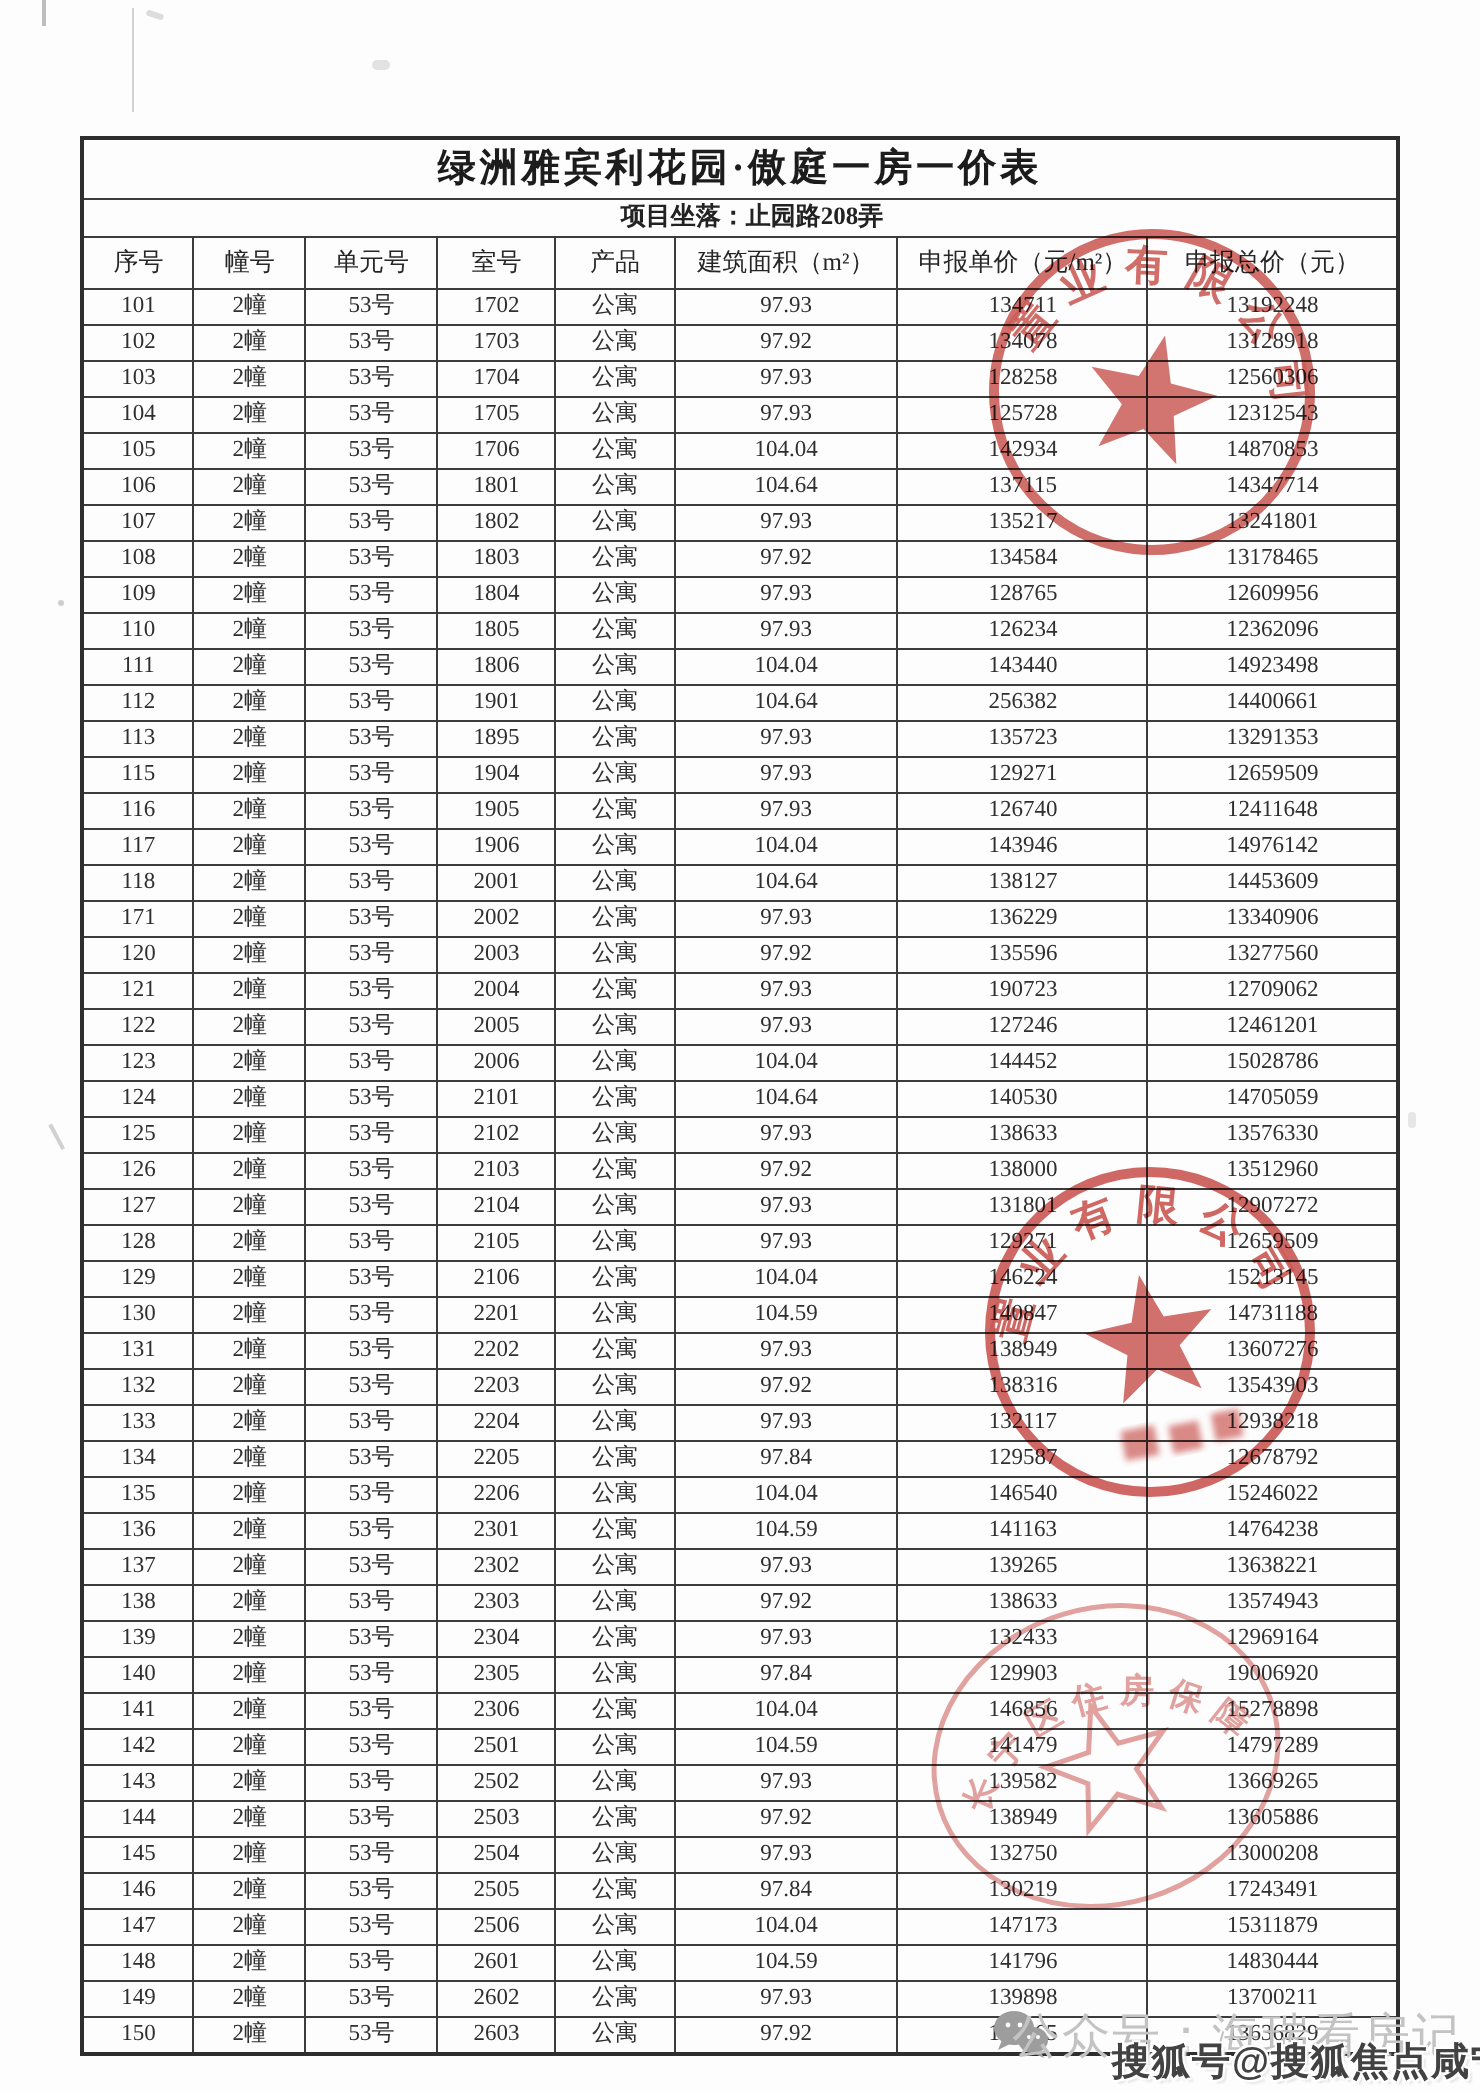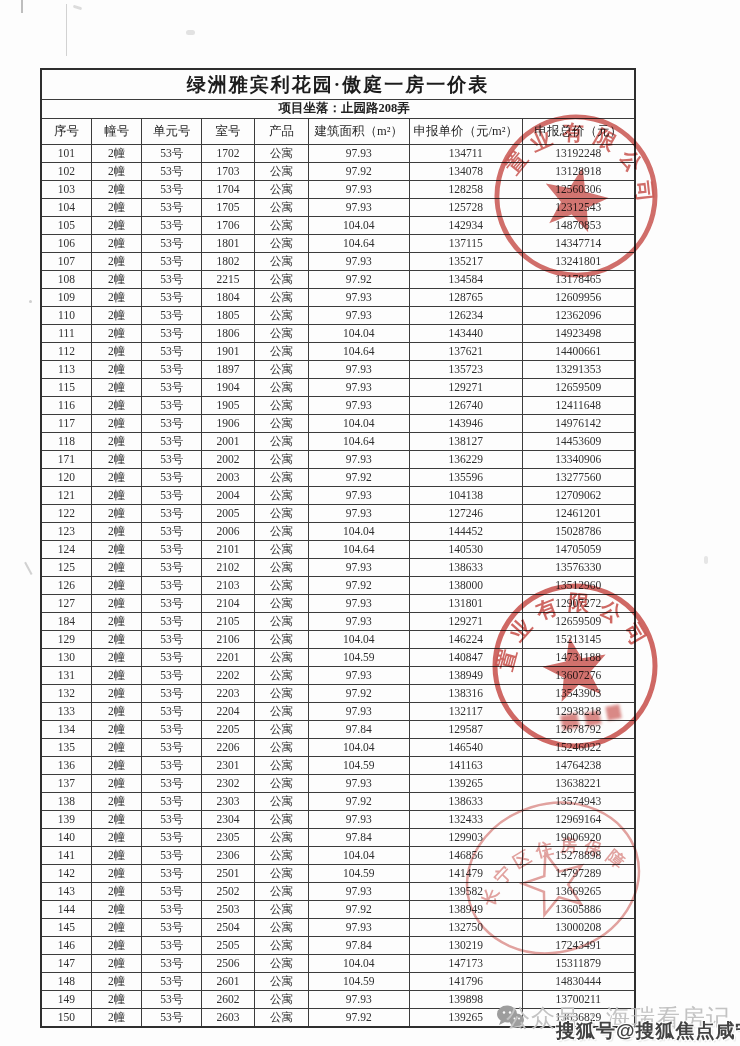--- a/index.html
+++ b/index.html
@@ -5,21 +5,21 @@
   html,body{margin:0;padding:0;}
   body{
     width:740px;height:1046px;position:relative;overflow:hidden;
     background:#fdfdfd;
     font-family:"Liberation Serif","DejaVu Serif",serif;
   }
   .page{position:absolute;inset:0;}
 
   
   table.price-table{
-    position:absolute;left:40px;top:68px;width:596px;
+    position:absolute;left:40px;top:68px;width:660px;
     border-collapse:collapse;table-layout:fixed;
     background:transparent;
   }
   table.price-table th,table.price-table td{
     border:1px solid #3c3c3c;
     text-align:center;vertical-align:middle;
     padding:0;line-height:1.05;
     color:#2f2f2f;
     overflow:hidden;white-space:nowrap;
   }
@@ -177,21 +177,21 @@
           <td>1802</td>
           <td>公寓</td>
           <td>97.93</td>
           <td>135217</td>
           <td>13241801</td>
         </tr>
         <tr>
           <td>108</td>
           <td>2幢</td>
           <td>53号</td>
-          <td>2215</td>
+          <td>1803</td>
           <td>公寓</td>
           <td>97.92</td>
           <td>134584</td>
           <td>13178465</td>
         </tr>
         <tr>
           <td>109</td>
           <td>2幢</td>
           <td>53号</td>
           <td>1804</td>
@@ -220,28 +220,28 @@
           <td>143440</td>
           <td>14923498</td>
         </tr>
         <tr>
           <td>112</td>
           <td>2幢</td>
           <td>53号</td>
           <td>1901</td>
           <td>公寓</td>
           <td>104.64</td>
-          <td>137621</td>
+          <td>256382</td>
           <td>14400661</td>
         </tr>
         <tr>
           <td>113</td>
           <td>2幢</td>
           <td>53号</td>
-          <td>1897</td>
+          <td>1895</td>
           <td>公寓</td>
           <td>97.93</td>
           <td>135723</td>
           <td>13291353</td>
         </tr>
         <tr>
           <td>115</td>
           <td>2幢</td>
           <td>53号</td>
           <td>1904</td>
@@ -300,21 +300,21 @@
           <td>135596</td>
           <td>13277560</td>
         </tr>
         <tr>
           <td>121</td>
           <td>2幢</td>
           <td>53号</td>
           <td>2004</td>
           <td>公寓</td>
           <td>97.93</td>
-          <td>104138</td>
+          <td>190723</td>
           <td>12709062</td>
         </tr>
         <tr>
           <td>122</td>
           <td>2幢</td>
           <td>53号</td>
           <td>2005</td>
           <td>公寓</td>
           <td>97.93</td>
           <td>127246</td>
@@ -364,21 +364,21 @@
           <td>127</td>
           <td>2幢</td>
           <td>53号</td>
           <td>2104</td>
           <td>公寓</td>
           <td>97.93</td>
           <td>131801</td>
           <td>12907272</td>
         </tr>
         <tr>
-          <td>184</td>
+          <td>128</td>
           <td>2幢</td>
           <td>53号</td>
           <td>2105</td>
           <td>公寓</td>
           <td>97.93</td>
           <td>129271</td>
           <td>12659509</td>
         </tr>
         <tr>
           <td>129</td>

